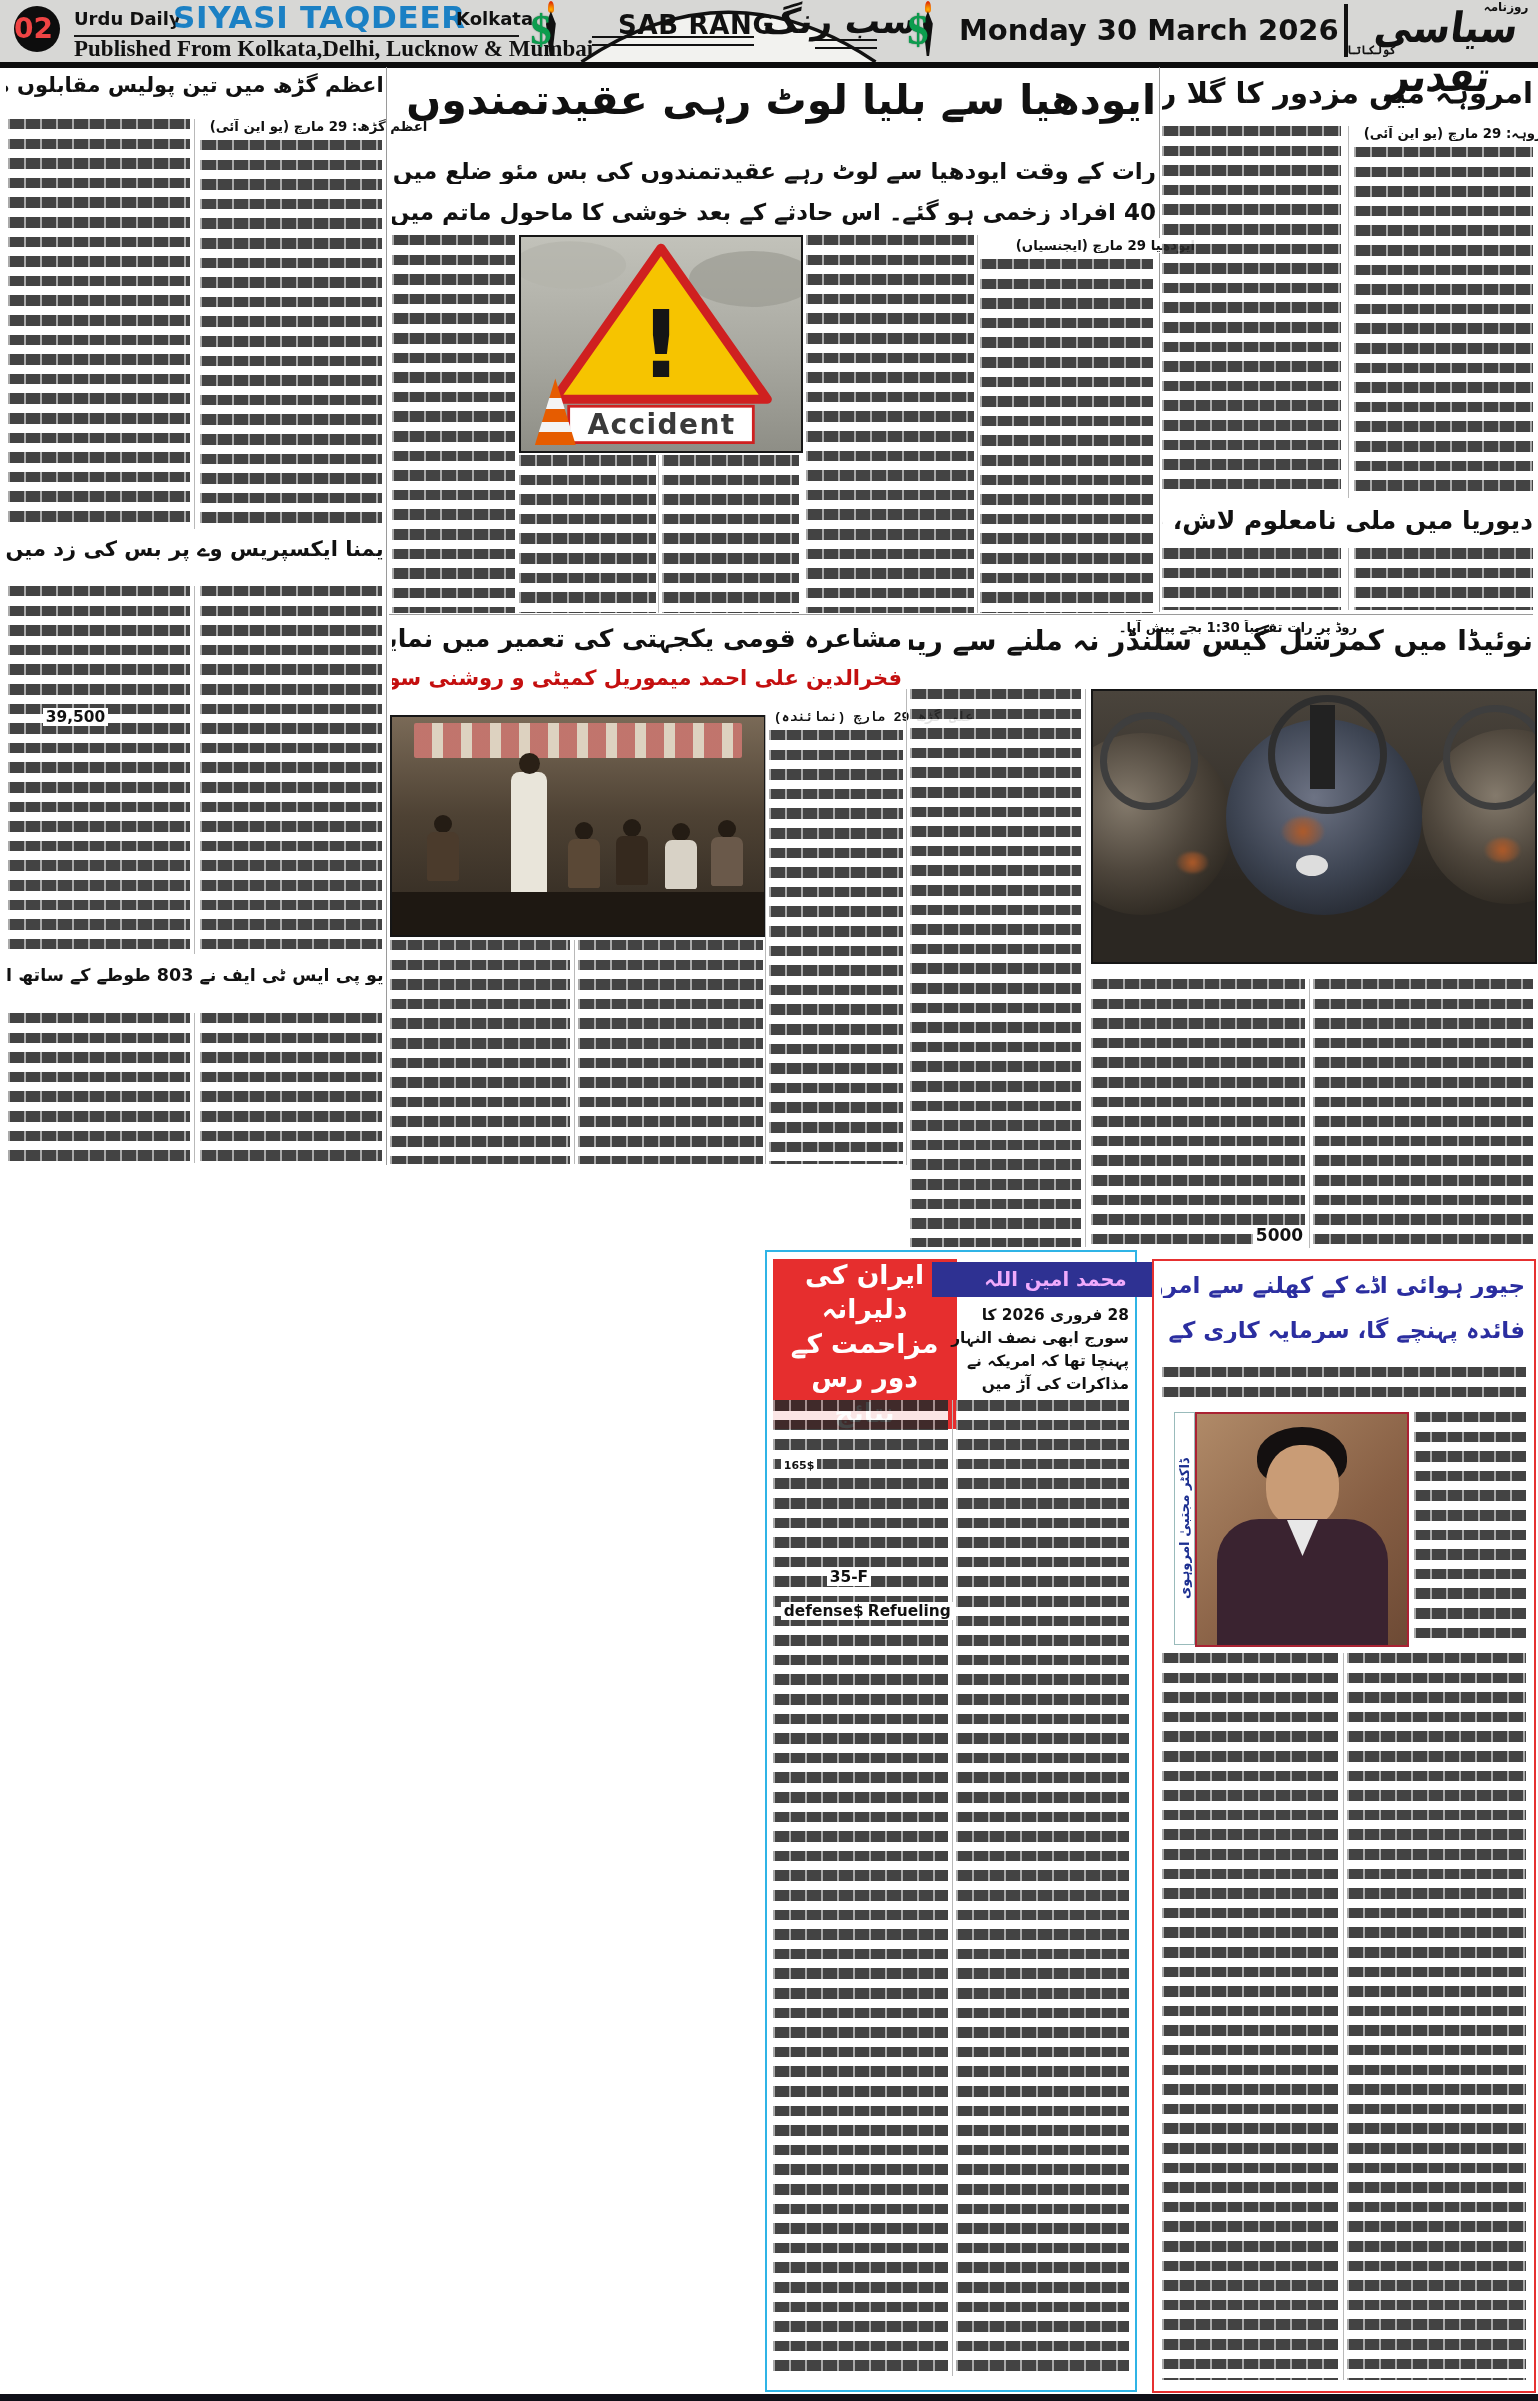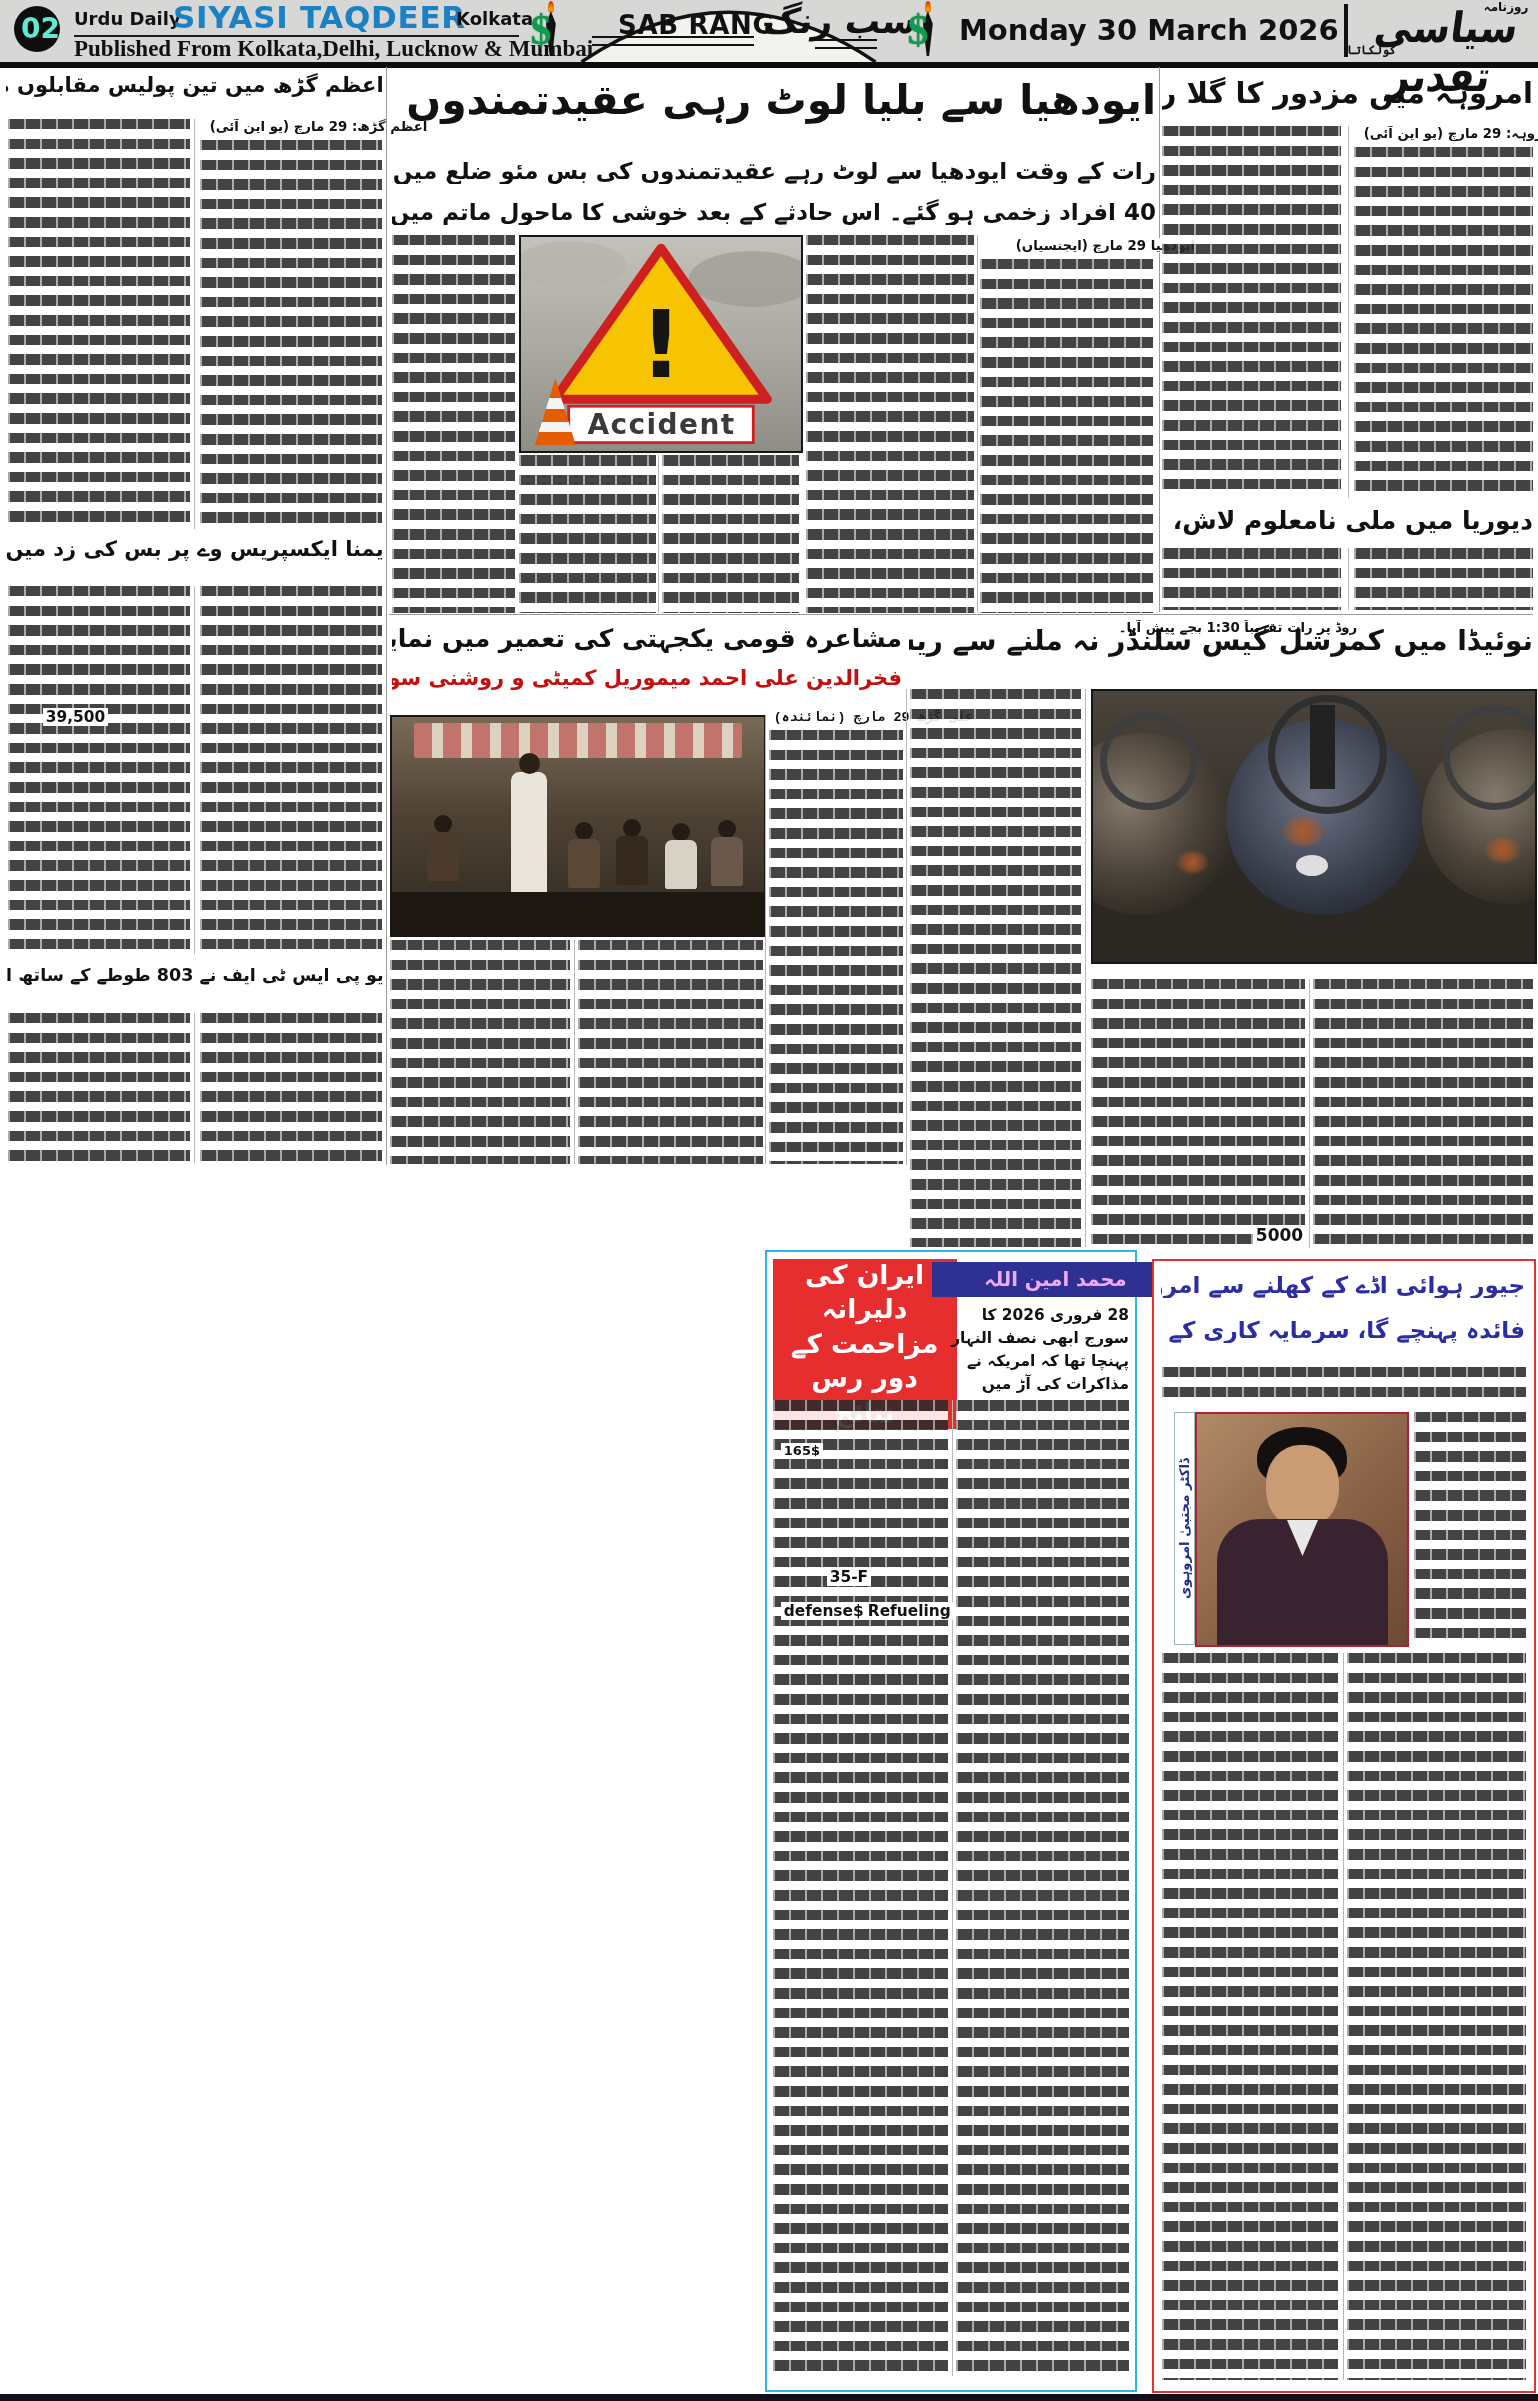--- a/index.html
+++ b/index.html
@@ -2,21 +2,21 @@
 <html lang="ur" style="font-size:11.2px"><head>
 <meta charset="utf-8">
 <style>
   html,body{margin:0;padding:0;background:#e9e9e9;}
   .page{position:relative;width:1538px;height:2401px;background:#ffffff;overflow:hidden;
         font-family:"DejaVu Sans",sans-serif;color:#111;}
   .ab{position:absolute;}
   
   .hdr{left:0;top:0;width:1538px;height:62px;background:#d7d7d5;}
   .pgnum{left:14px;top:5.6px;width:46px;height:46px;background:#0d0d0d;border-radius:50%;
-         color:#5eead4;font-weight:bold;font-size:28px;text-align:right;line-height:46px;}
+         color:#ef4444;font-weight:bold;font-size:28px;text-align:left;line-height:46px;}
   .udaily{left:74px;top:8.4px;font-size:18px;font-weight:bold;}
   .pname{left:173px;top:-1.4px;font-size:31px;font-weight:bold;color:#1b80c4;letter-spacing:0.7px;}
   .kolk{left:456px;top:8.4px;font-size:18px;font-weight:bold;}
   .hrule1{left:74px;top:35px;width:445px;height:2.1px;background:#1a1a1a;}
   .publine{left:74px;top:36px;font-size:23px;font-weight:bold;font-family:"Liberation Serif",serif;}
   .dome{left:578px;top:2.8px;}
   .sabr-en{left:618px;top:9.8px;font-size:26px;font-weight:bold;letter-spacing:0.7px;}
   .sabr-ur{left:764px;top:1.4px;font-size:35px;font-weight:bold;transform:skewX(-8deg);direction:rtl;}
   .dline{height:5.6px;border-top:2.1px solid #111;border-bottom:2.1px solid #111;}
   .dateln{left:959px;top:12.6px;font-size:29px;font-weight:bold;}
@@ -241,21 +241,21 @@
   <div class="ab snip" style="left:1253px;top:1225px;font-size:17px;">5000</div>
 
 
   <div class="ab cyanbox" style="left:765px;top:1250px;width:368px;height:1138px;">
     <div class="ab redbox" style="left:5.6px;top:7px;width:148px;height:134px;font-size:26.6px;line-height:1.3;">ایران کی دلیرانہ مزاحمت کے دور رس نتائج</div>
     <div class="ab byline" style="left:165px;top:9.8px;width:197px;height:35px;font-size:19.6px;">محمد امین اللہ</div>
     <div class="ab intro" style="left:165px;top:52px;width:197px;height:88px;">28 فروری 2026 کا سورج ابھی نصف النہار پہنچا تھا کہ امریکہ نے مذاکرات کی آڑ میں</div>
     <div class="ab sim" style="left:5.6px;top:148px;width:175px;height:976px;"></div>
     <div class="ab sim" style="left:189px;top:148px;width:173px;height:976px;"></div>
     <div class="ab vr" style="left:185px;top:148px;height:976px;"></div>
-    <div class="ab snip" style="left:14px;top:191px;font-size:13px;">165$</div>
+    <div class="ab snip" style="left:14px;top:207px;font-size:11px;">165$</div>
     <div class="ab snip" style="left:60px;top:316px;font-size:15.4px;">35-F</div>
     <div class="ab snip" style="left:98px;top:350px;font-size:15.4px;">Refueling</div>
     <div class="ab snip" style="left:14px;top:350px;font-size:15.4px;">defense$</div>
   </div>
 
   <div class="ab redbrd" style="left:1152px;top:1259px;width:380px;height:1130px;">
     <div class="ab hl blueh" style="left:7px;top:11.2px;width:364px;font-size:23px;">جیور ہوائی اڈے کے کھلنے سے امروہہ ضلع کو براہ راست</div>
     <div class="ab hl blueh" style="left:7px;top:56px;width:364px;font-size:23px;">فائدہ پہنچے گا، سرمایہ کاری کے مواقع بڑھنے کی توقع ہے</div>
     <div class="ab sim" style="left:8.4px;top:106px;width:364px;height:39px;"></div>
 

